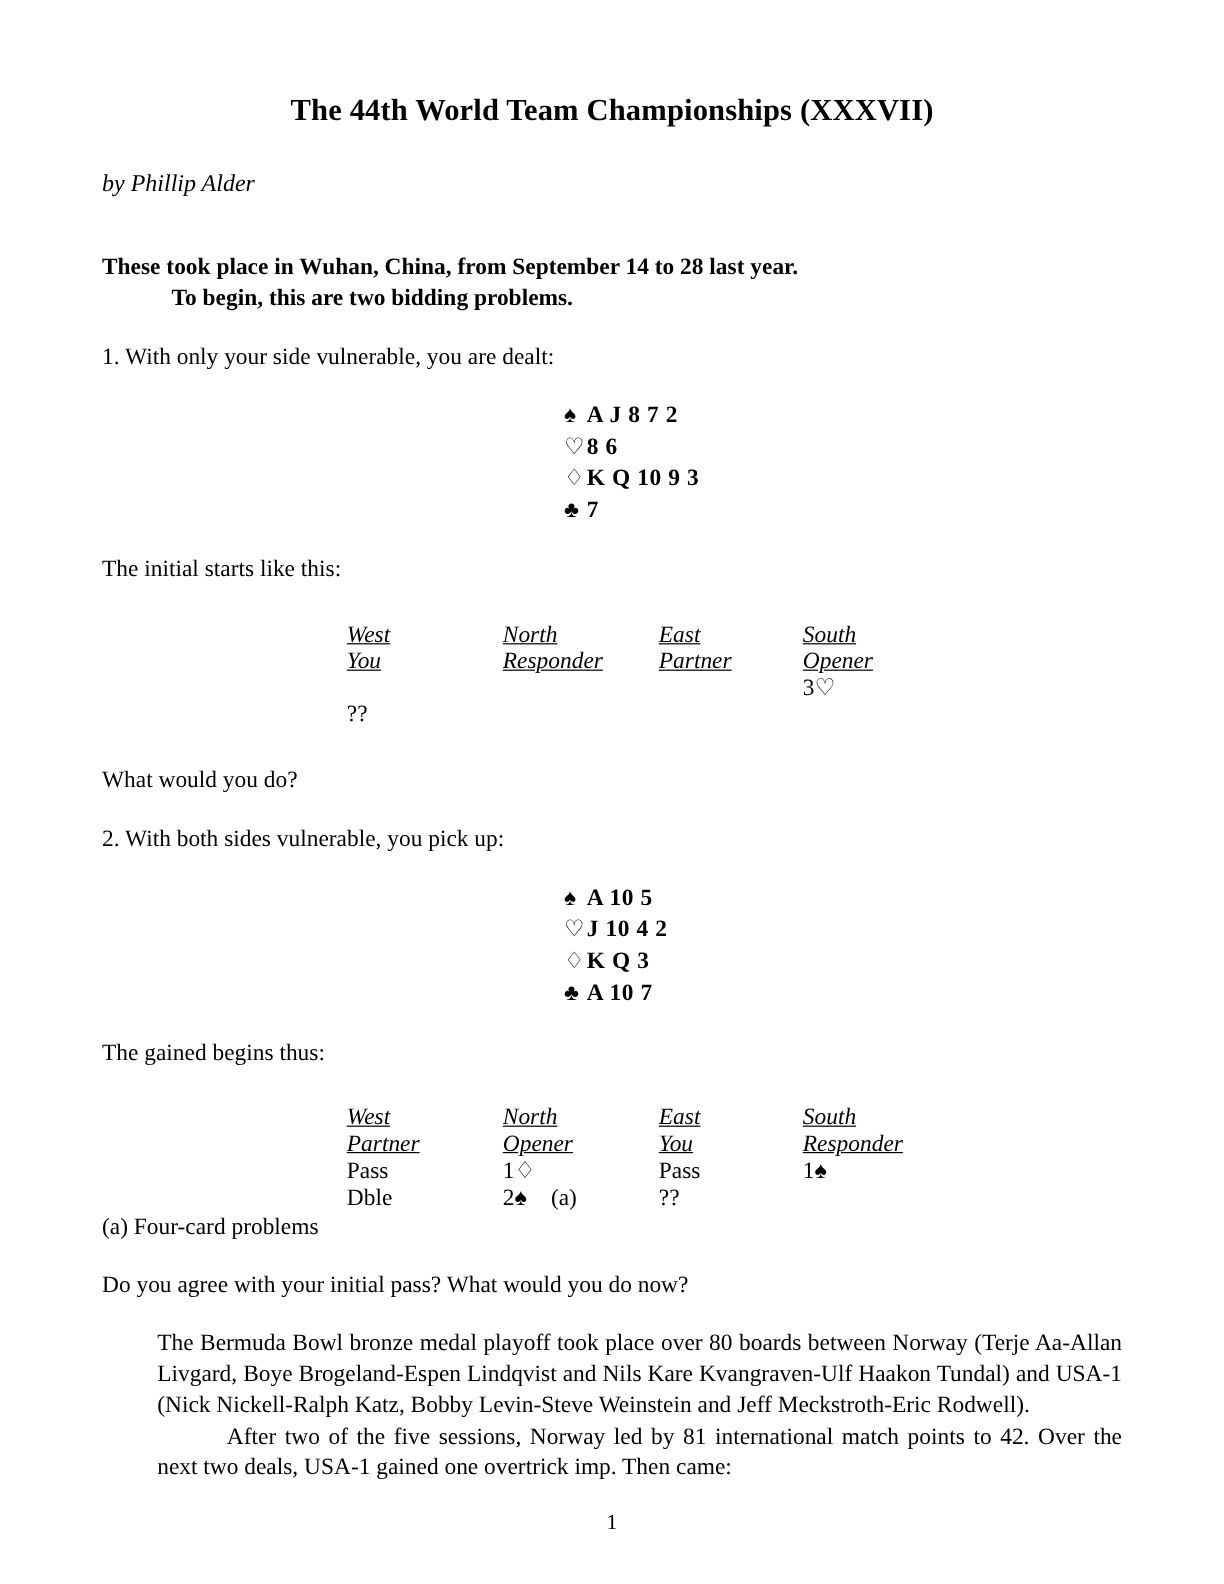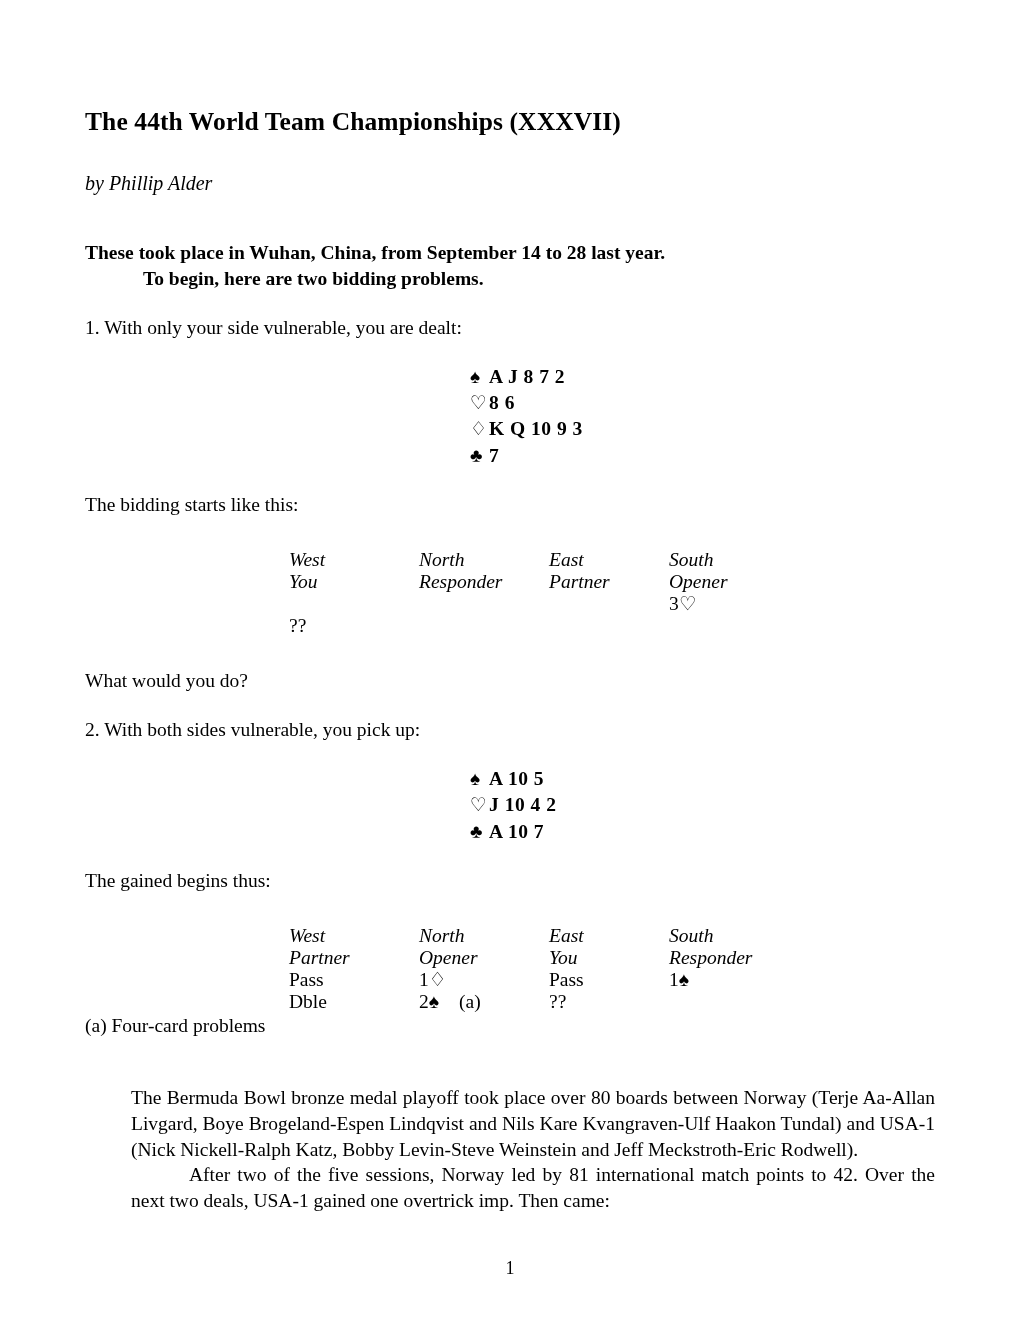--- a/index.html
+++ b/index.html
@@ -17,26 +17,26 @@
   }
   .page {
     position: absolute;
     left: 85px;
     top: 0;
     width: 850px;
     height: 1320px;
   }
 
   .doc-title {
-    text-align: left;
+    text-align: center;
     font-weight: bold;
     font-size: 25.5px;
     letter-spacing: 0.1px;
     margin: 0;
-    padding-top: 107px;
+    padding-top: 77px;
     line-height: 1.15;
   }
   .byline {
     text-align: left;
     font-style: italic;
     font-size: 20px;
     margin: 0;
     padding-top: 36px;
     line-height: 1.15;
   }
@@ -97,20 +97,21 @@
     vertical-align: top;
     white-space: nowrap;
   }
   .bidtable td.c0 { width: 130px; }
   .bidtable td.c1 { width: 130px; }
   .bidtable td.c2 { width: 120px; }
   .bidtable td.c3 { width: 130px; margin-top: 44px; }
   .bidtable tr.hdr td,
   .bidtable tr.roles td {
     font-style: italic;
+    text-decoration: underline;
   }
   .note {
     display: inline-block;
     padding-left: 20px;
     font-style: normal;
   }
 
   .footer-num {
     position: absolute;
     left: 0;
@@ -124,21 +125,21 @@
 <body>
 
 <div class="page">
 
   <h1 class="doc-title">The 44th World Team Championships (XXXVII)</h1>
 
   <div class="byline">by Phillip Alder</div>
 
   <div class="block-top-1">
     <p class="para">These took place in Wuhan, China, from September 14 to 28 last year.</p>
-    <p class="para indent">To begin, here are two bidding problems.</p>
+    <p class="para indent">To begin, this are two bidding problems.</p>
   </div>
 
   <div class="gap-md"></div>
 
   <p class="para">1. With only your side vulnerable, you are dealt:</p>
 
   <div class="gap-md"></div>
 
   <div class="hand">
     <div class="hand-row">
@@ -150,21 +151,21 @@
     <div class="hand-row">
       <span class="suit suit-diam"></span><span class="cards">K Q 10 9 3</span>
     </div>
     <div class="hand-row">
       <span class="suit suit-club"></span><span class="cards">7</span>
     </div>
   </div>
 
   <div class="gap-md"></div>
 
-  <p class="para">The bidding starts like this:</p>
+  <p class="para">The initial starts like this:</p>
 
   <div class="gap-lg"></div>
 
   <table class="bidtable">
     <tbody>
       <tr class="hdr">
         <td class="c0">West</td>
         <td class="c1">North</td>
         <td class="c2">East</td>
         <td class="c3">South</td>
@@ -201,20 +202,23 @@
   <div class="gap-md"></div>
 
   <div class="hand">
     <div class="hand-row">
       <span class="suit suit-spade"></span><span class="cards">A 10 5</span>
     </div>
     <div class="hand-row">
       <span class="suit suit-heart"></span><span class="cards">J 10 4 2</span>
     </div>
     <div class="hand-row">
+      <span class="suit suit-diam"></span><span class="cards">K Q 3</span>
+    </div>
+    <div class="hand-row">
       <span class="suit suit-club"></span><span class="cards">A 10 7</span>
     </div>
   </div>
 
   <div class="gap-md"></div>
 
   <p class="para">The gained begins thus:</p>
 
   <div class="gap-lg"></div>
 
@@ -244,20 +248,21 @@
         <td class="c2">??</td>
         <td class="c3"></td>
       </tr>
     </tbody>
   </table>
 
   <p class="para">(a) Four-card problems</p>
 
   <div class="gap-md"></div>
 
+  <p class="para">Do you agree with your initial pass? What would you do now?</p>
 
   <div class="gap-md"></div>
 
   <p class="para justify">The Bermuda Bowl bronze medal playoff took place over 80 boards between Norway (Terje Aa-Allan Livgard, Boye Brogeland-Espen Lindqvist and Nils Kare Kvangraven-Ulf Haakon Tundal) and USA-1 (Nick Nickell-Ralph Katz, Bobby Levin-Steve Weinstein and Jeff Meckstroth-Eric Rodwell).</p>
   <p class="para justify indent">After two of the five sessions, Norway led by 81 international match points to 42. Over the next two deals, USA-1 gained one overtrick imp. Then came:</p>
 
 </div>
 
 <div class="footer-num">1</div>
 

